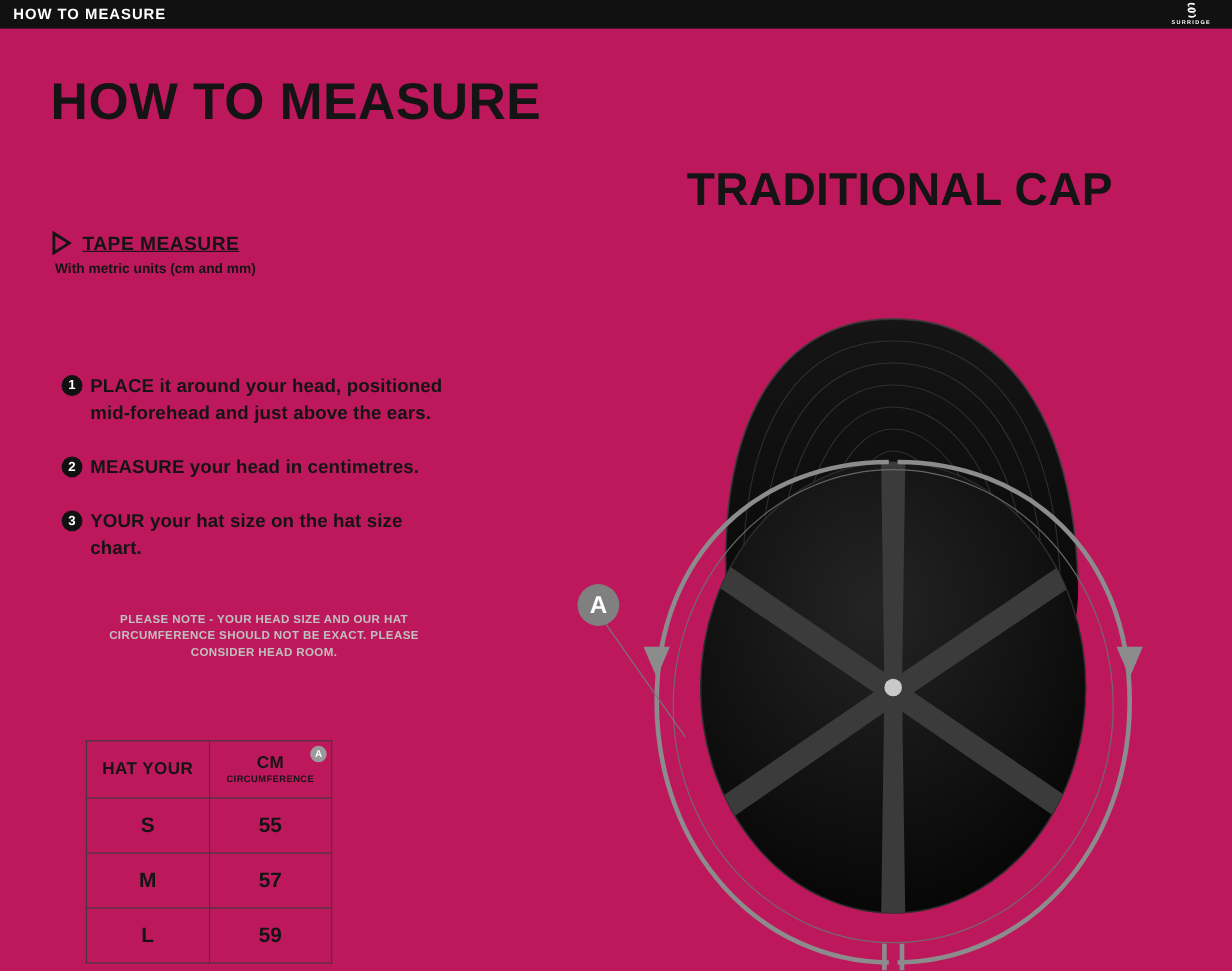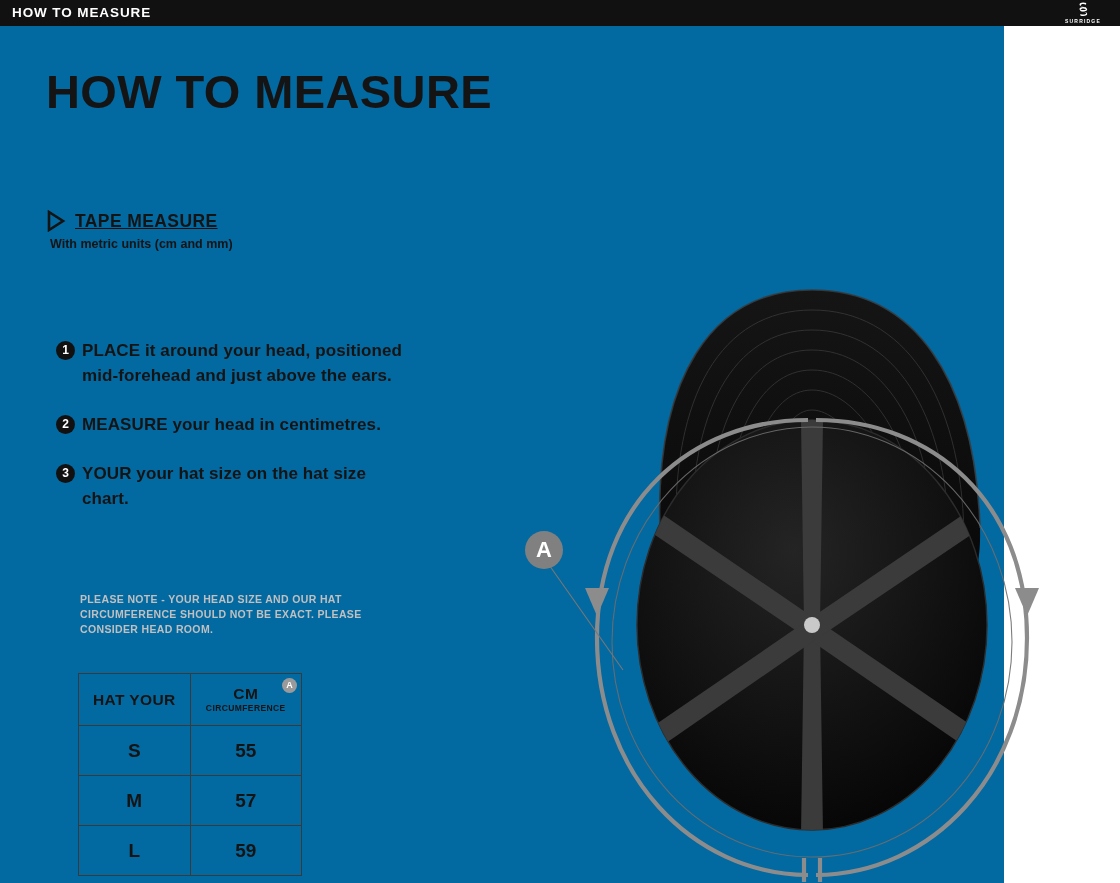--- a/index.html
+++ b/index.html
@@ -8,23 +8,23 @@
     width: 1120px;
     height: 883px;
     background: #ffffff;
     font-family: "Liberation Sans", sans-serif;
     color: #111111;
     overflow: hidden;
   }
 
   #page {
     position: relative;
-    width: 1004px;
+    width: 1120px;
     height: 883px;
-    background: #0369a1;
+    background: #be185d;
   }
 
   
   .topbar {
     position: absolute;
     left: 0; top: 0;
     width: 1120px;
     height: 26px;
     background: #111111;
   }
@@ -141,27 +141,28 @@
     font-size: 17px;
     font-weight: bold;
     line-height: 25px;
     color: #141414;
     letter-spacing: 0.1px;
   }
 
   
   .note {
     position: absolute;
-    left: 80px; top: 592px;
+    left: 80px; top: 556px;
     width: 320px;
     font-size: 10.5px;
     font-weight: bold;
     line-height: 15px;
     letter-spacing: 0.35px;
     color: #c0c0c0;
+    text-align: center;
   }
 
   
   .size-table {
     position: absolute;
     left: 78px; top: 673px;
     width: 224px;
     border-collapse: collapse;
     table-layout: fixed;
   }
@@ -307,20 +308,21 @@
         <td>M</td>
         <td>57</td>
       </tr>
       <tr>
         <td>L</td>
         <td>59</td>
       </tr>
     </tbody>
   </table>
 
+  <div class="cap-title">TRADITIONAL CAP</div>
 
   <div class="cap-figure">
     <svg viewBox="0 0 560 613" xmlns="http://www.w3.org/2000/svg">
       <defs>
         <radialGradient id="crownGrad" cx="45%" cy="32%" r="72%">
           <stop offset="0%" stop-color="#242424"></stop>
           <stop offset="55%" stop-color="#131313"></stop>
           <stop offset="100%" stop-color="#050505"></stop>
         </radialGradient>
         <linearGradient id="brimGrad" x1="0" y1="0" x2="0" y2="1">

